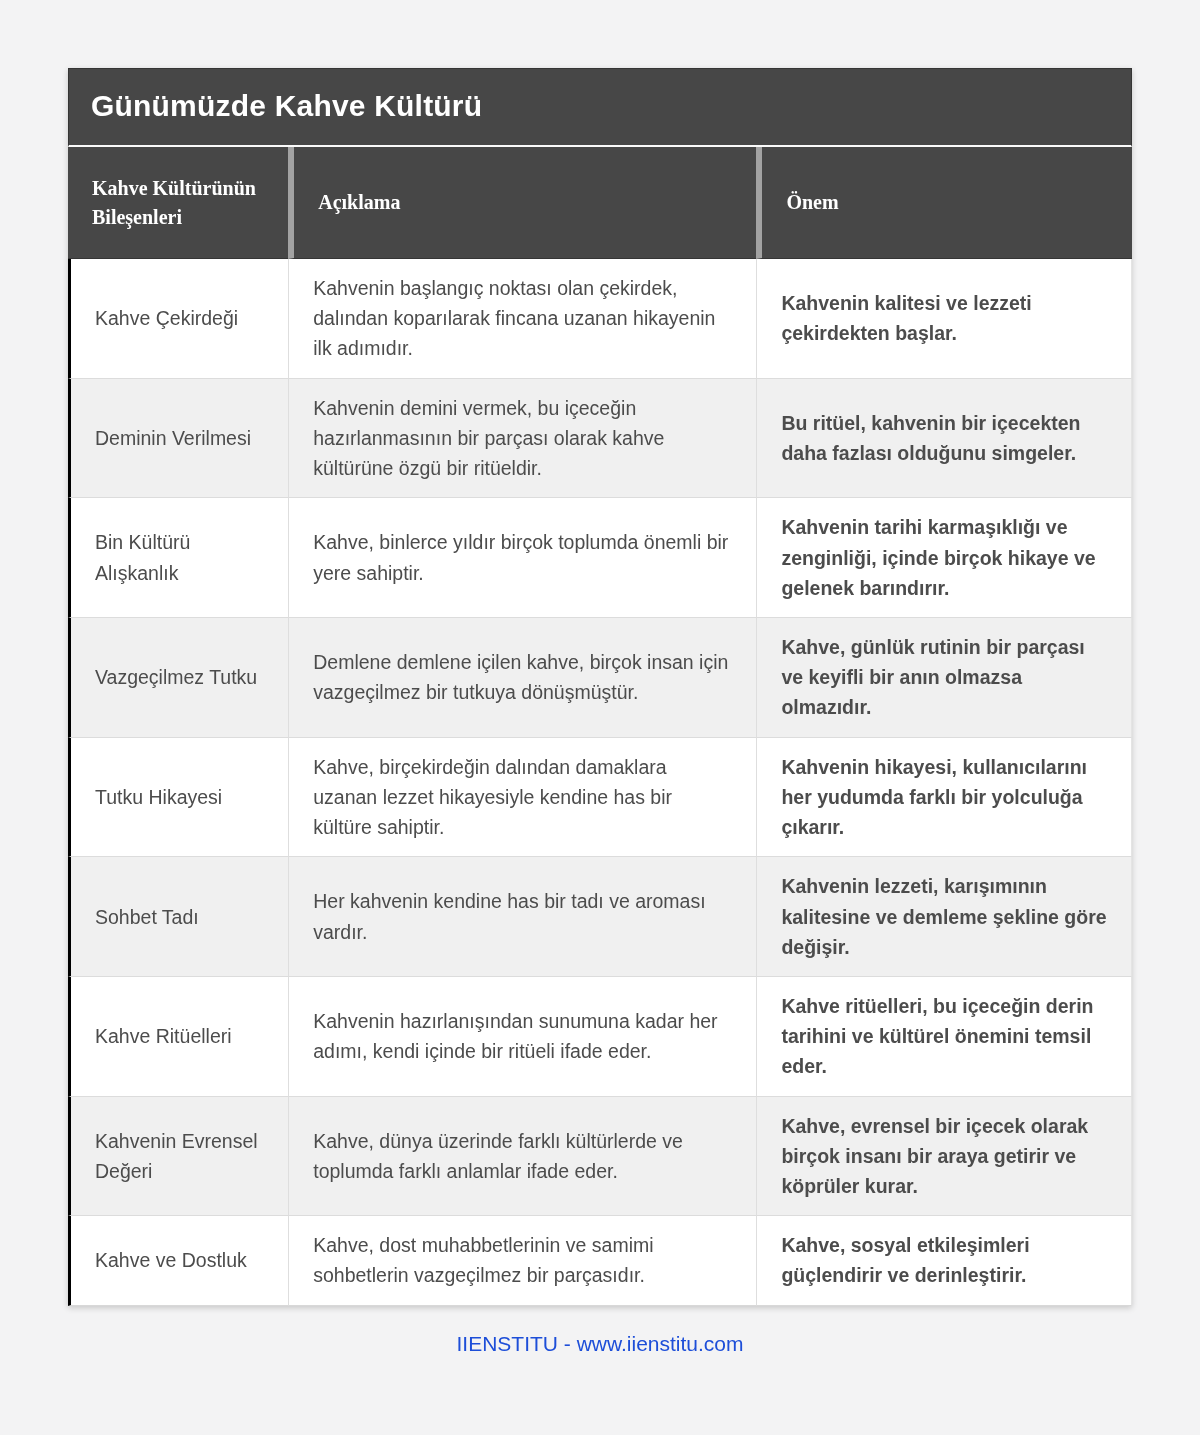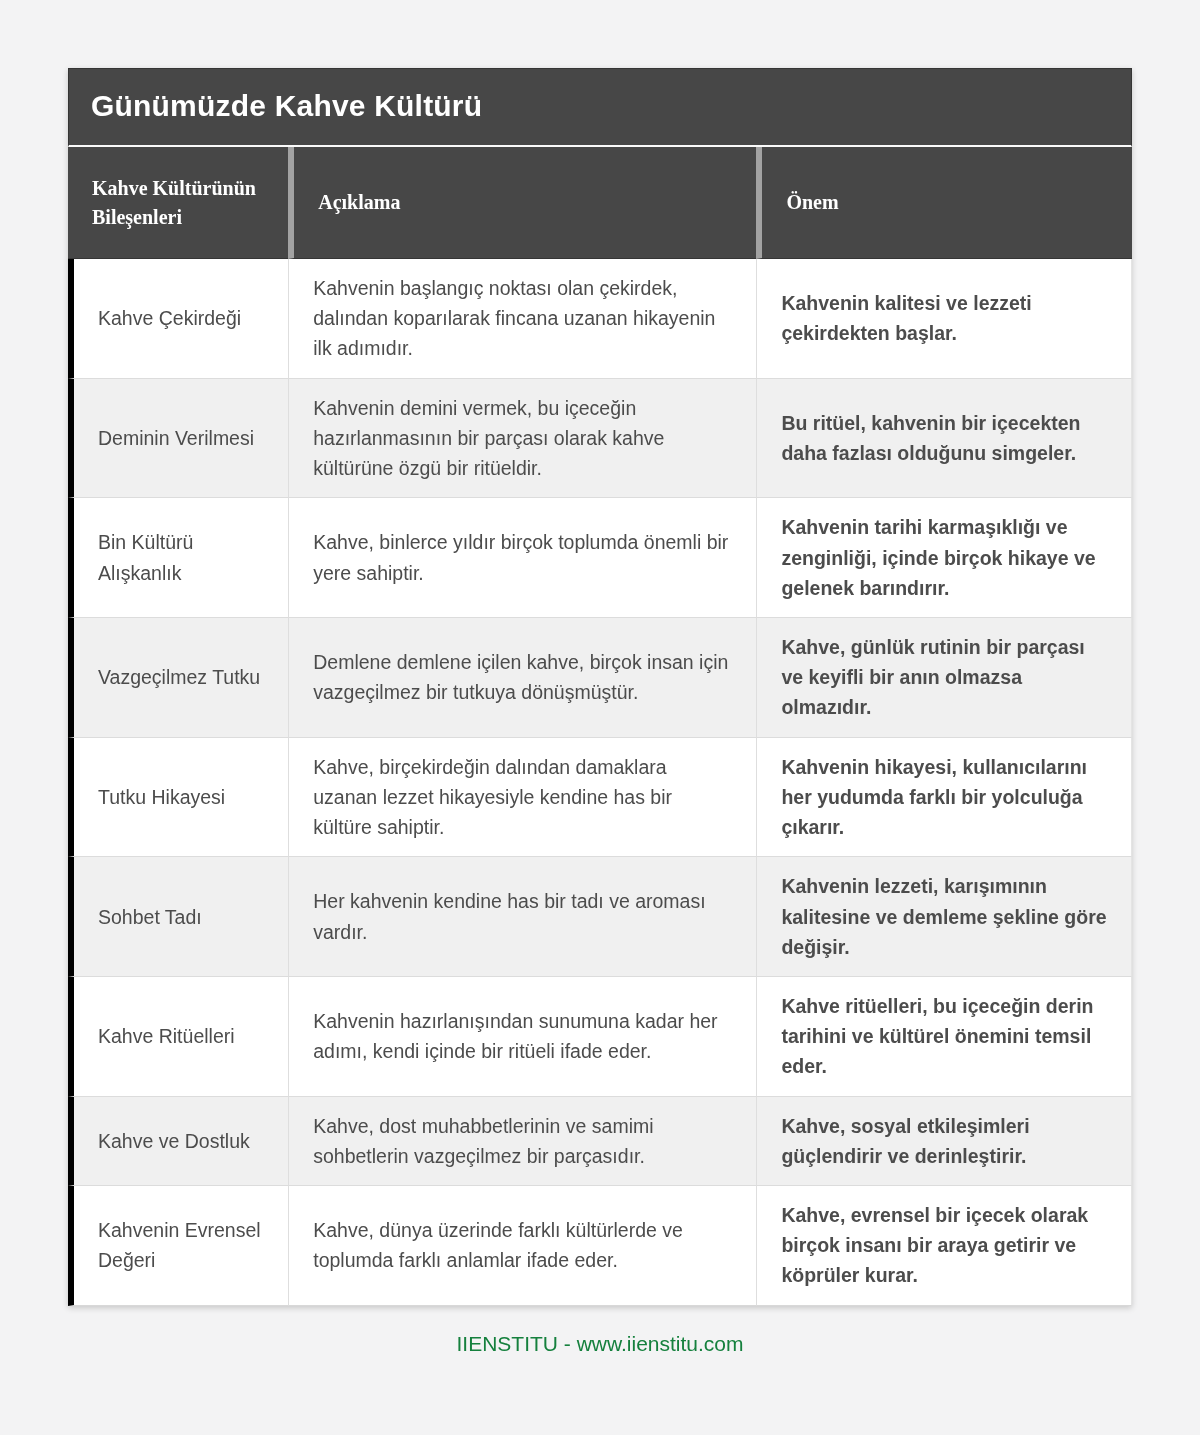--- a/index.html
+++ b/index.html
@@ -56,29 +56,29 @@
   tbody td {
     font-size: 19.5px;
     color: #4c4c4c;
     line-height: 1.55;
     vertical-align: middle;
     padding: 14px 24px;
     background: #ffffff;
     border-left: 1px solid #dedede;
   }
   tbody td:first-child {
-    border-left: 6px solid #000000;
+    border-left: 3px solid #000000;
   }
   tbody td:last-child { border-right: 1px solid #e4e4e4; font-weight: bold; }
   tbody tr + tr td { border-top: 1px solid #dcdcdc; }
   tbody tr:last-child td { border-bottom: 1px solid #d8d8d8; }
   tbody tr:nth-child(even) td { background: #f0f0f0; }
   .footer {
     text-align: center;
-    color: #15803d;
+    color: #1d4ed8;
     font-size: 21px;
     margin-top: 26px;
   }
 </style>
 </head>
 <body>
 
 <div class="page">
   <div class="card">
     <div class="title-bar">Günümüzde Kahve Kültürü</div>
@@ -125,26 +125,26 @@
             <td>Sohbet Tadı</td>
             <td>Her kahvenin kendine has bir tadı ve aroması vardır.</td>
             <td>Kahvenin lezzeti, karışımının kalitesine ve demleme şekline göre değişir.</td>
           </tr>
           <tr>
             <td>Kahve Ritüelleri</td>
             <td>Kahvenin hazırlanışından sunumuna kadar her adımı, kendi içinde bir ritüeli ifade eder.</td>
             <td>Kahve ritüelleri, bu içeceğin derin tarihini ve kültürel önemini temsil eder.</td>
           </tr>
           <tr>
+            <td>Kahvenin Evrensel Değeri</td>
+            <td>Kahve, dünya üzerinde farklı kültürlerde ve toplumda farklı anlamlar ifade eder.</td>
+            <td>Kahve, evrensel bir içecek olarak birçok insanı bir araya getirir ve köprüler kurar.</td>
+          </tr>
+          <tr>
             <td>Kahve ve Dostluk</td>
             <td>Kahve, dost muhabbetlerinin ve samimi sohbetlerin vazgeçilmez bir parçasıdır.</td>
             <td>Kahve, sosyal etkileşimleri güçlendirir ve derinleştirir.</td>
-          </tr>
-          <tr>
-            <td>Kahvenin Evrensel Değeri</td>
-            <td>Kahve, dünya üzerinde farklı kültürlerde ve toplumda farklı anlamlar ifade eder.</td>
-            <td>Kahve, evrensel bir içecek olarak birçok insanı bir araya getirir ve köprüler kurar.</td>
           </tr>
         </tbody>
     </table>
   </div>
   <div class="footer">IIENSTITU - www.iienstitu.com</div>
 </div>
 
 </body></html>

